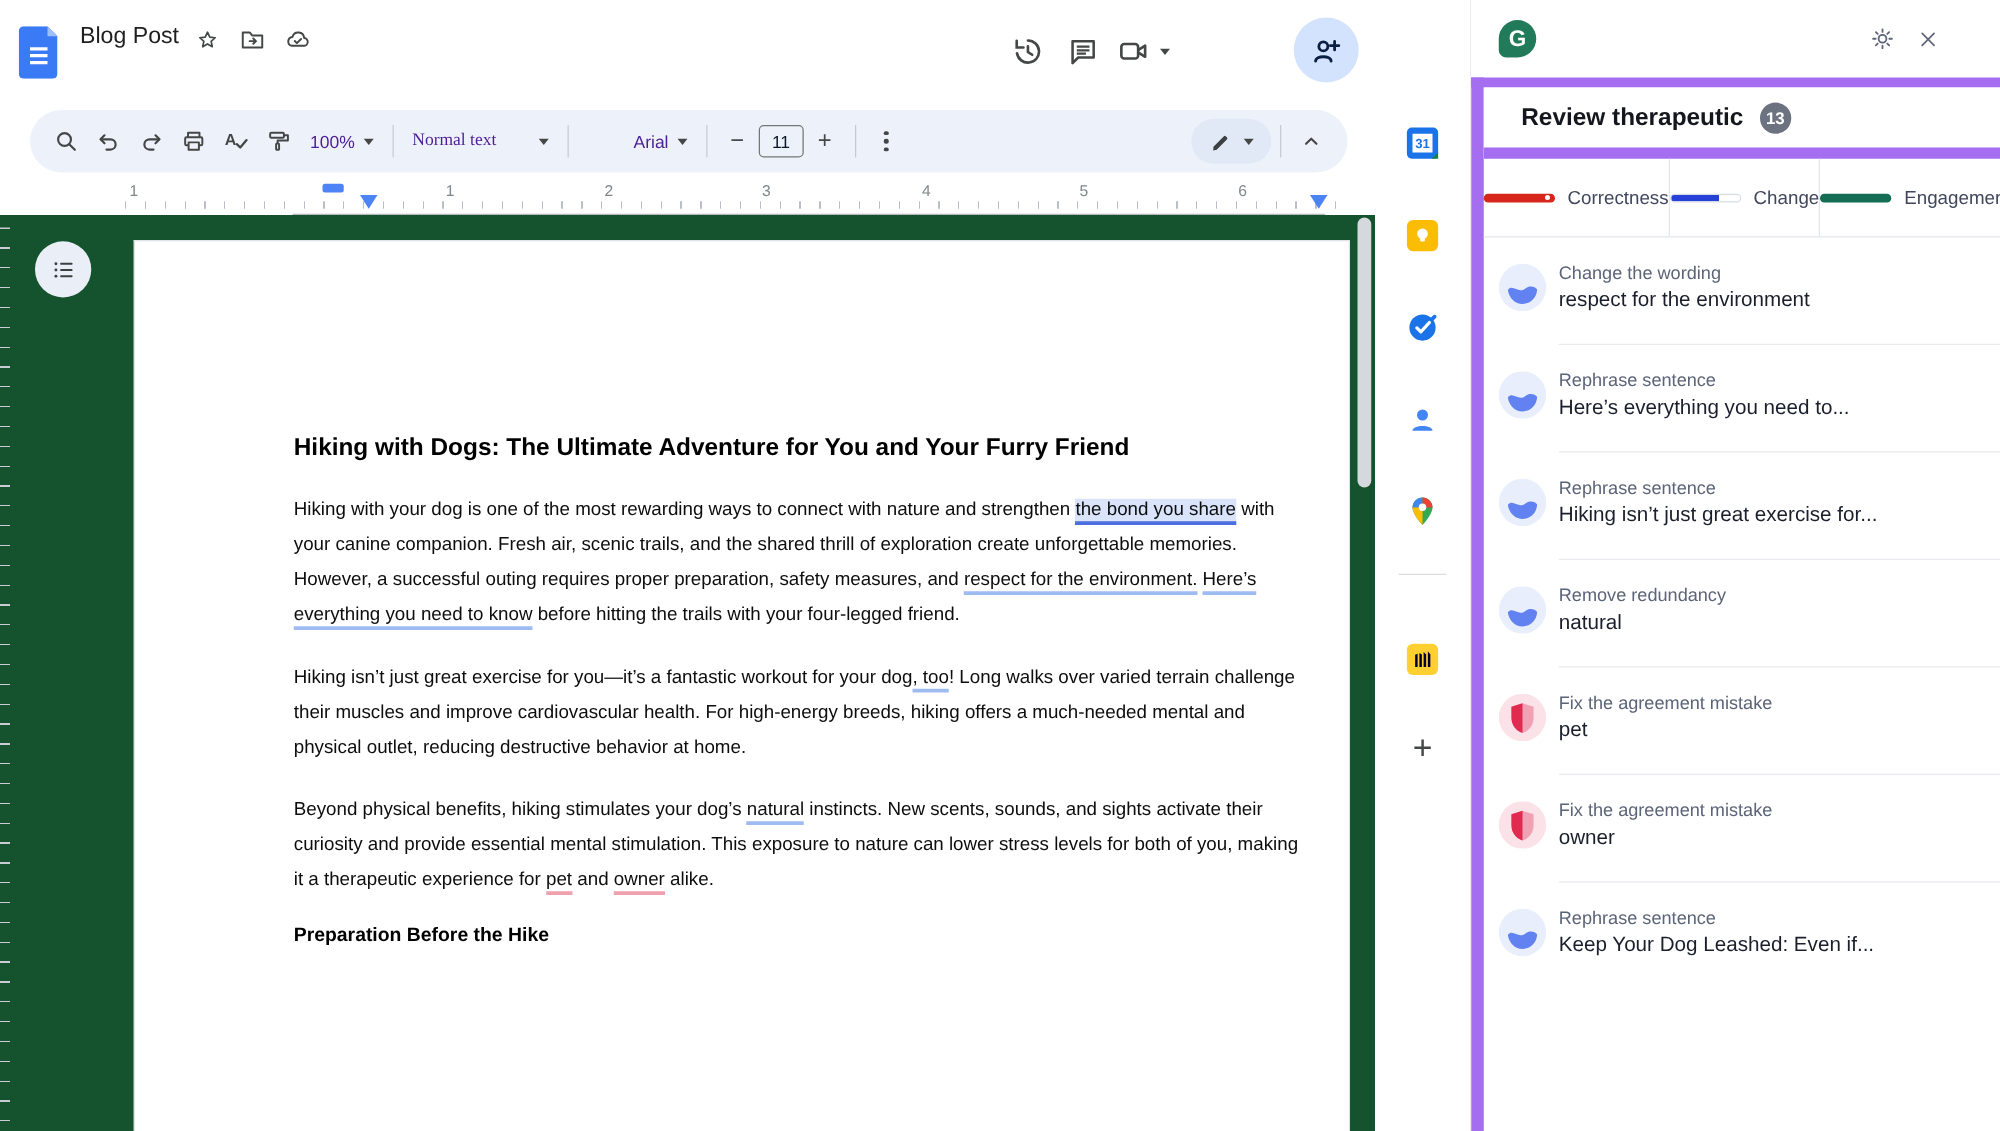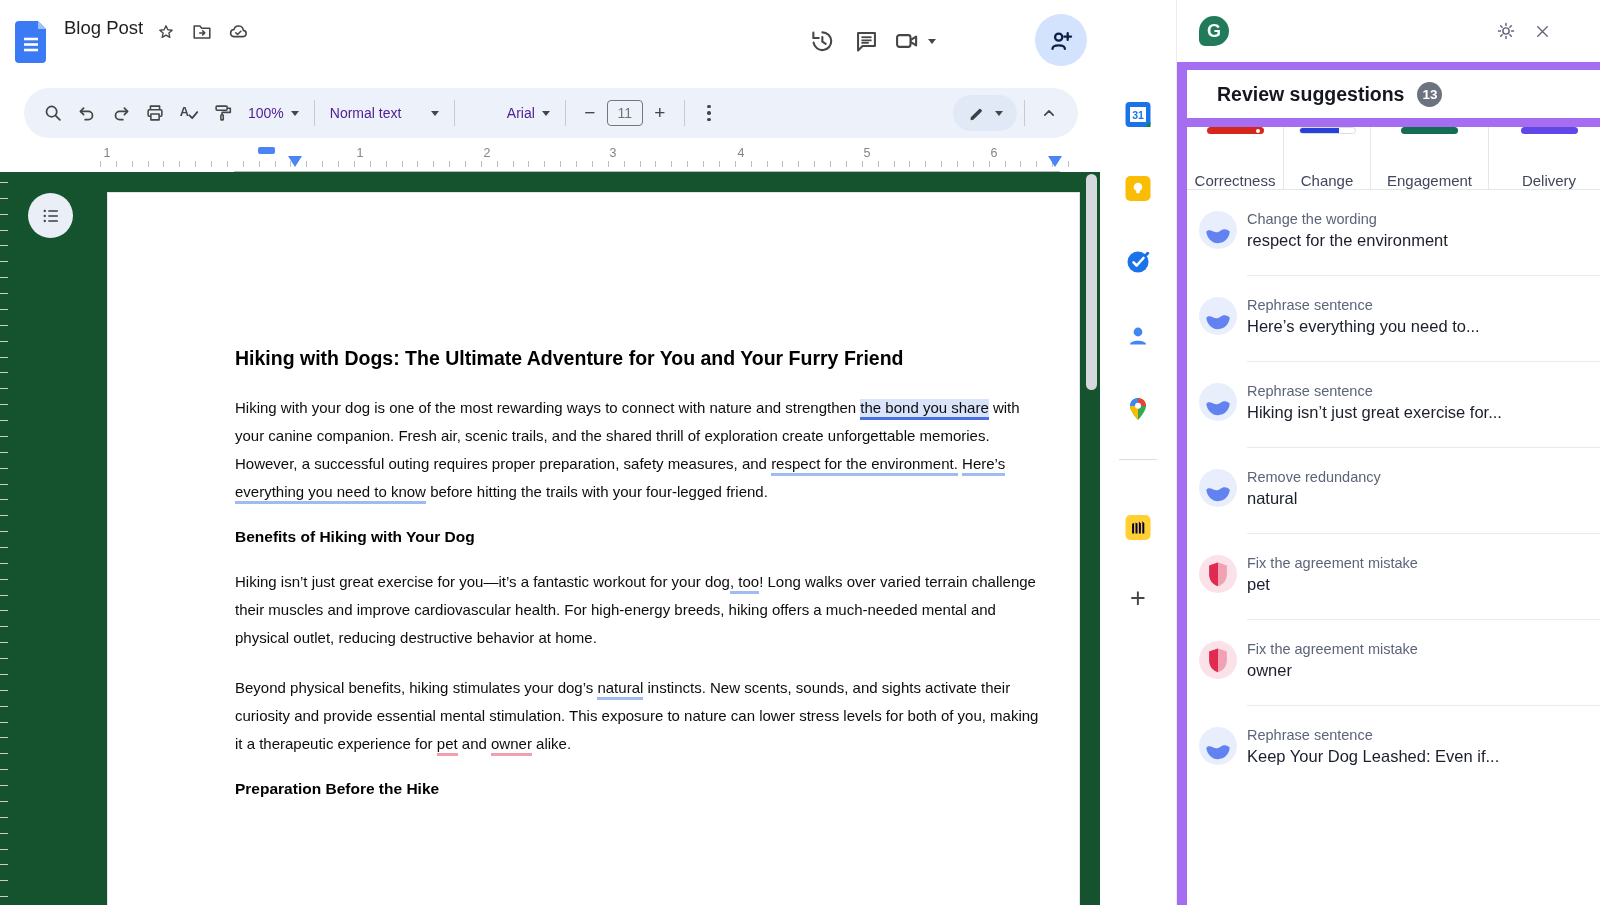--- a/index.html
+++ b/index.html
@@ -23,21 +23,21 @@
   .action-icons { position:absolute; left:800px; top:19px; display:flex; align-items:center; }
   .aico { width:44px; height:44px; display:flex; align-items:center; justify-content:center; cursor:pointer; }
   .share-btn { position:absolute; left:1035px; top:14px; width:52px; height:52px; border-radius:50%; background:#d3e3fd; display:flex; align-items:center; justify-content:center; cursor:pointer; }
 
   .toolbar { position:absolute; left:24px; top:88px; width:1054px; height:50px; background:#edf2fa; border-radius:25px; display:flex; align-items:center; padding:0 12px; }
   .tb-btn { width:34px; height:34px; display:flex; align-items:center; justify-content:center; border-radius:50%; cursor:pointer; flex:none; }
   .tb-text { font-size:14px; color:#4c1d95; white-space:nowrap; }
   .caret { width:0; height:0; border-left:4.5px solid transparent; border-right:4.5px solid transparent; border-top:5px solid #444746; }
   .tb-group { display:flex; align-items:center; gap:7px; padding:0 8px; cursor:pointer; flex:none; }
   .tb-divider { width:1px; height:26px; background:#c7cad1; margin:0 7px; flex:none; }
-  .size-box { width:36px; height:26px; border:1px solid #747775; border-radius:4px; display:flex; align-items:center; justify-content:center; font-size:14px; color:#737373; background:transparent; font-family:inherit; }
+  .size-box { width:36px; height:26px; border:1px solid #747775; border-radius:4px; display:flex; align-items:center; justify-content:center; font-size:14px; color:#0f172a; background:transparent; font-family:inherit; }
   .kebab { display:flex; flex-direction:column; align-items:center; justify-content:center; }
   .kebab i { width:3.5px; height:3.5px; border-radius:50%; background:#444746; margin:1.6px; }
   .pencil-pill { margin-left:auto; height:36px; border-radius:18px; background:#e2e9f6; display:flex; align-items:center; gap:9px; padding:0 14px; cursor:pointer; flex:none; }
 
   
   .ruler { position:absolute; left:0; top:146px; width:1082px; height:26px; background:transparent; }
   .ruler-ticks { position:absolute; left:100px; right:10px; bottom:5px; height:6px;
     background:repeating-linear-gradient(to right,#b9bec6 0 1px,transparent 1px 15.87px); }
   .ruler-num { position:absolute; top:0; font-size:12.5px; color:#80868b; transform:translateX(-50%); }
   .ruler-line { position:absolute; left:234px; width:826px; bottom:0; height:1px; background:#b4b8bf; }
@@ -68,21 +68,21 @@
   
   #grammarly-panel { position:absolute; left:1176px; top:0; width:424px; height:905px; background:#fff; border-left:1px solid #ececf0; }
   .g-top { position:relative; height:62px; background:#fff; }
   .g-logo { position:absolute; left:22px; top:16px; width:30px; height:30px; background:#217a5a; color:#fff; border-radius:50% 50% 50% 6px; display:flex; align-items:center; justify-content:center; font-weight:bold; font-size:18px; }
   .g-top-actions { position:absolute; right:48px; top:20px; display:flex; gap:16px; align-items:center; }
   .g-frame { position:absolute; left:0; top:62px; right:0; bottom:0; border-left:10px solid var(--purple); border-top:8px solid var(--purple); background:#fff; }
   .g-header { height:57px; background:#fff; border-bottom:9px solid var(--purple); display:flex; align-items:center; padding-left:30px; gap:13px; }
   .g-header-title { font-size:19.5px; font-weight:bold; color:#15171f; }
   .g-badge { min-width:25px; height:25px; border-radius:50%; background:#6c7280; color:#fff; font-size:13.5px; font-weight:bold; display:flex; align-items:center; justify-content:center; }
   .g-tabs { display:flex; height:63px; border-bottom:1px solid #e4e6ea; }
-  .g-tab { border-right:1px solid #e4e6ea; display:flex; flex-direction:column; align-items:center; justify-content:space-between; gap:10px; cursor:pointer; }
+  .g-tab { border-right:1px solid #e4e6ea; display:flex; flex-direction:row; align-items:center; justify-content:flex-end; gap:10px; cursor:pointer; }
   .g-tab:last-child { border-right:none; }
   .g-bar { width:57px; height:7px; border-radius:4px; position:relative; }
   .g-bar .dot { position:absolute; right:4px; top:1.5px; width:4px; height:4px; border-radius:50%; background:#fff; }
   .g-tab-label { font-size:15px; color:#40475c; }
   #suggestion-list { overflow:hidden; }
   .sugg { display:flex; align-items:flex-start; padding:21px 14px 0 12px; height:86px; cursor:pointer; position:relative; }
   .sugg .sep { position:absolute; left:60px; right:0; bottom:0; height:1px; background:#e8eaee; }
   .sugg-icon { flex:none; }
   .sugg-body { margin-left:10px; min-width:0; }
   .sugg-label { font-size:14.5px; color:#5c6478; margin-bottom:4px; }
@@ -197,21 +197,21 @@
           <rect x="4.5" y="4.5" width="12" height="4.5" rx="1"></rect>
           <path d="M16.5 6.8 h3.5 v4.5 h-9 v2.7"></path>
           <rect x="9.7" y="14" width="2.6" height="5.5" rx="0.8"></rect>
         </svg>
     </span>
     <span class="tb-group">
       <span class="tb-text">100%</span>
       <span class="caret"></span>
     </span>
     <span class="tb-divider"></span>
-    <span class="tb-group" style="min-width:125px; justify-content:space-between;">
+    <span class="tb-group" style="min-width:125px; justify-content:space-between;font-family:Liberation Serif, serif;">
       <span class="tb-text">Normal text</span>
       <span class="caret"></span>
     </span>
     <span class="tb-divider"></span>
     <span class="tb-group" style="min-width:96px; justify-content:flex-end;">
       <span class="tb-text">Arial</span>
       <span class="caret"></span>
     </span>
     <span class="tb-divider"></span>
     <span class="tb-btn" style="font-size:19px;color:#444746;">−</span>
@@ -263,21 +263,20 @@
           <circle cx="4.5" cy="18" r="1.4"></circle>
           <rect x="8.5" y="5.1" width="12" height="1.8" rx=".9"></rect>
           <rect x="8.5" y="11.1" width="12" height="1.8" rx=".9"></rect>
           <rect x="8.5" y="17.1" width="12" height="1.8" rx=".9"></rect>
         </svg>
     </div>
     <div class="page">
       <div class="doc-content" id="doc-content">
           <h1><span>Hiking with Dogs: The Ultimate Adventure for You and Your Furry Friend</span></h1>
           <p><span>Hiking with your dog is one of the most rewarding ways to connect with nature and strengthen </span><span class="hl-active">the bond you share</span><span> with your canine companion. Fresh air, scenic trails, and the shared thrill of exploration create unforgettable memories. However, a successful outing requires proper preparation, safety measures, and </span><span class="ul-blue">respect for the environment.</span><span> </span><span class="ul-blue">Here’s everything you need to know</span><span> before hitting the trails with your four-legged friend.</span></p>
-          <h2><span>Benefits of Hiking with Your Dog</span></h2>
           <p><span>Hiking isn’t just great exercise for you—it’s a fantastic workout for your dog</span><span class="ul-blue">, too</span><span>! Long walks over varied terrain challenge their muscles and improve cardiovascular health. For high-energy breeds, hiking offers a much-needed mental and physical outlet, reducing destructive behavior at home.</span></p>
           <p><span>Beyond physical benefits, hiking stimulates your dog’s </span><span class="ul-blue">natural</span><span> instincts. New scents, sounds, and sights activate their curiosity and provide essential mental stimulation. This exposure to nature can lower stress levels for both of you, making it a therapeutic experience for </span><span class="ul-red">pet</span><span> and </span><span class="ul-red">owner</span><span> alike.</span></p>
           <h2><span>Preparation Before the Hike</span></h2>
         </div>
     </div>
     <div class="doc-scrollbar"></div>
   </div>
 
   <div class="side-strip">
     <span class="side-ico" style="top:101px">
@@ -346,21 +345,21 @@
       <span>
         <svg width="19" height="19" viewBox="0 0 24 24" fill="none" stroke="#5f6577" stroke-width="1.7" stroke-linecap="round">
             <path d="M6 6 L18 18 M18 6 L6 18"></path>
           </svg>
       </span>
     </div>
   </div>
 
   <div class="g-frame">
     <div class="g-header">
-      <span class="g-header-title">Review suggestions</span>
+      <span class="g-header-title">Review therapeutic</span>
       <span class="g-badge">13</span>
     </div>
 
     <div class="g-tabs">
       <div class="g-tab" style="flex:0 0 97px">
         <span class="g-bar" style="background: rgb(215, 39, 29);">
             <i class="dot"></i>
           </span>
         <span class="g-tab-label">Correctness</span>
       </div>

